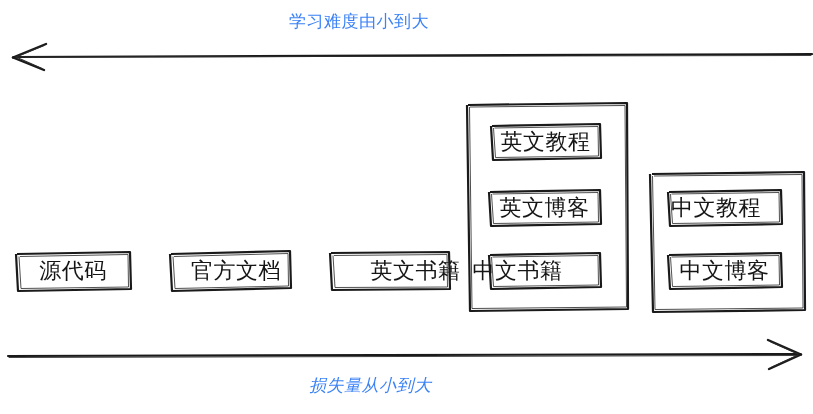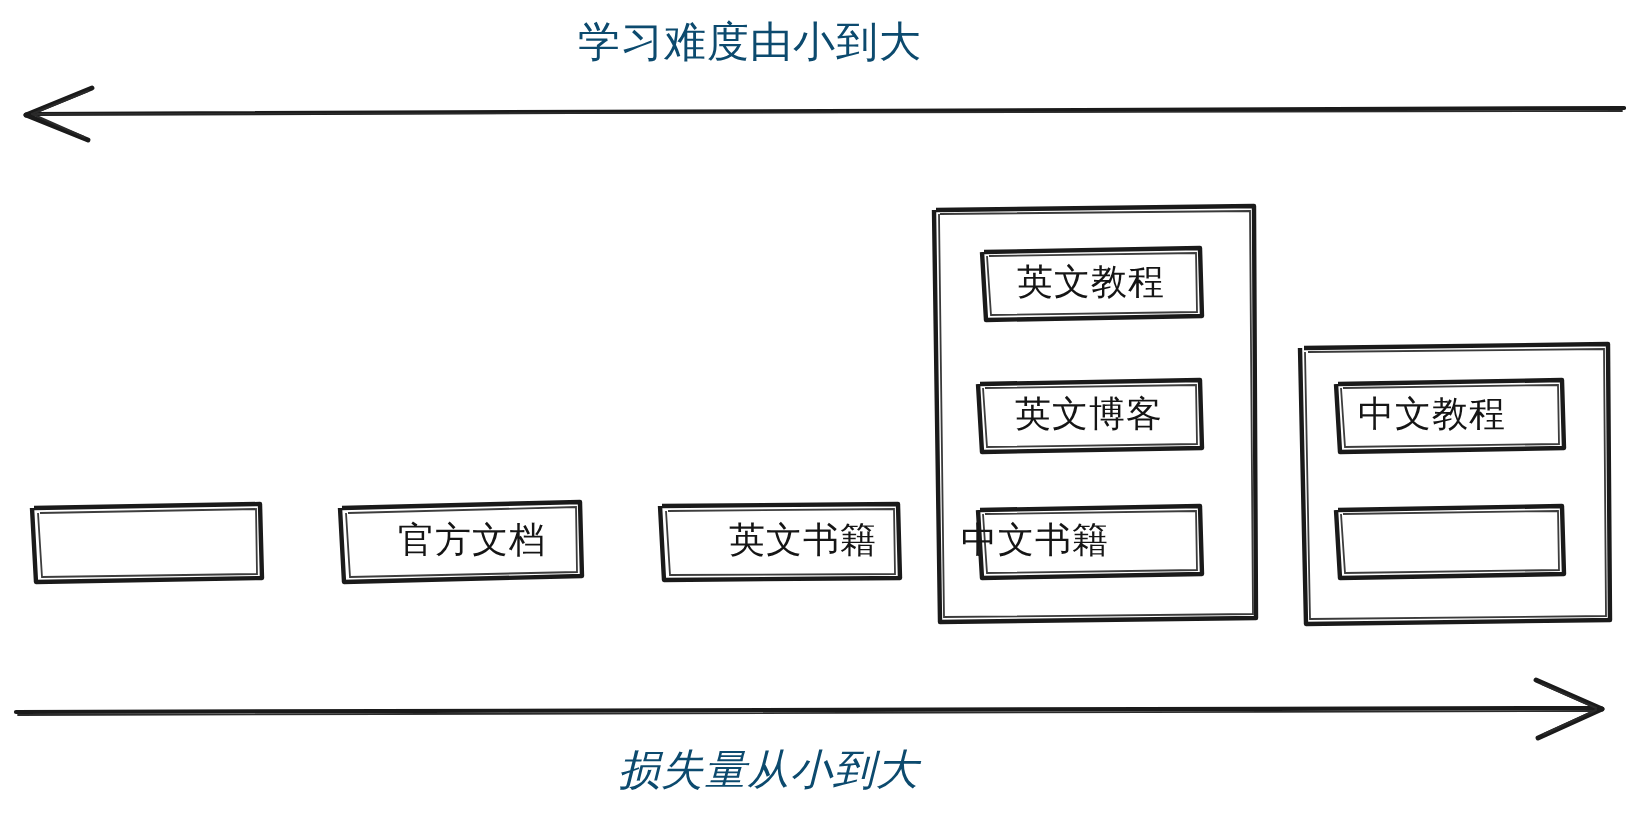--- a/index.html
+++ b/index.html
@@ -24,29 +24,29 @@
   }
   svg.sketch-layer {
     position: absolute;
     left: 0;
     top: 0;
     width: 813px;
     height: 414px;
   }
   .axis-label {
     position: absolute;
-    font-size: 21px;
+    font-size: 17px;
     line-height: 20px;
     letter-spacing: 0.5px;
     white-space: nowrap;
-    color: #0c4a6e;
+    color: #3b82f6;
   }
   .node-label {
     position: absolute;
-    font-size: 18px;
+    font-size: 22px;
     line-height: 20px;
     letter-spacing: 0.5px;
     white-space: nowrap;
     text-align: center;
     color: #151515;
   }
   #top-axis-label {
     left: 289px;
     top: 11px;
   }
@@ -129,27 +129,29 @@
     <g>
       <path d="M 669 255 L 781 253 L 782 287 L 670 289 L 668 255" fill="#ffffff" stroke="#1a1a1a" stroke-width="2.2" stroke-linejoin="round"></path>
       <path d="M 671.5 257 L 779 255.5 L 779.5 285 L 672.5 286.5 L 670.5 257" fill="none" stroke="#3d3d3d" stroke-width="0.9"></path>
     </g>
   </svg>
 
   <div class="axis-label" id="top-axis-label">学习难度由小到大</div>
 
   <div class="axis-label" id="bottom-axis-label">损失量从小到大</div>
 
+  <div class="node-label" style="left:16px; top:261px; width:114px;">源代码</div>
 
   <div class="node-label" style="left:170px; top:261px; width:132px;">官方文档</div>
 
-  <div class="node-label" style="left:330px; top:261px; width:143px;">英文书籍</div>
+  <div class="node-label" style="left:344px; top:261px; width:143px;">英文书籍</div>
 
   <div class="node-label" style="left:491px; top:132px; width:109px;">英文教程</div>
 
   <div class="node-label" style="left:489px; top:198px; width:111px;">英文博客</div>
 
   <div class="node-label" style="left:462px; top:261px; width:111px;">中文书籍</div>
 
   <div class="node-label" style="left:668px; top:198px; width:96px;">中文教程</div>
 
+  <div class="node-label" style="left:668px; top:261px; width:113px;">中文博客</div>
 
 </div>
 
 </body></html>

